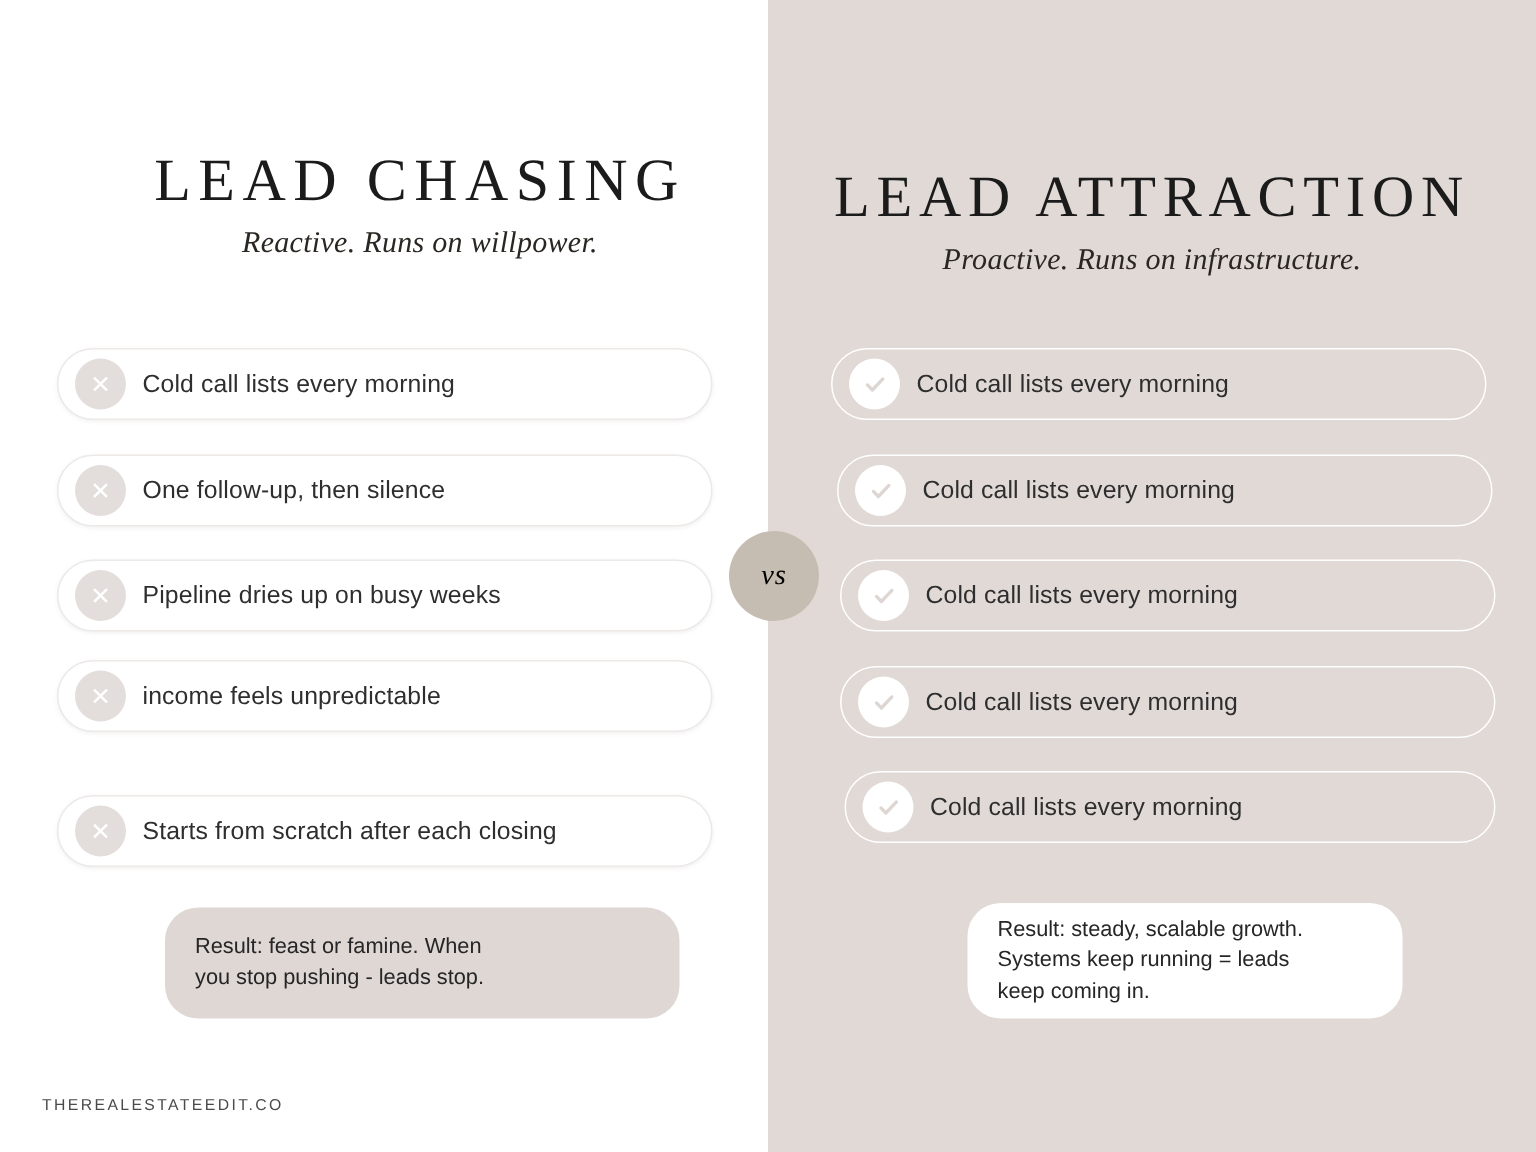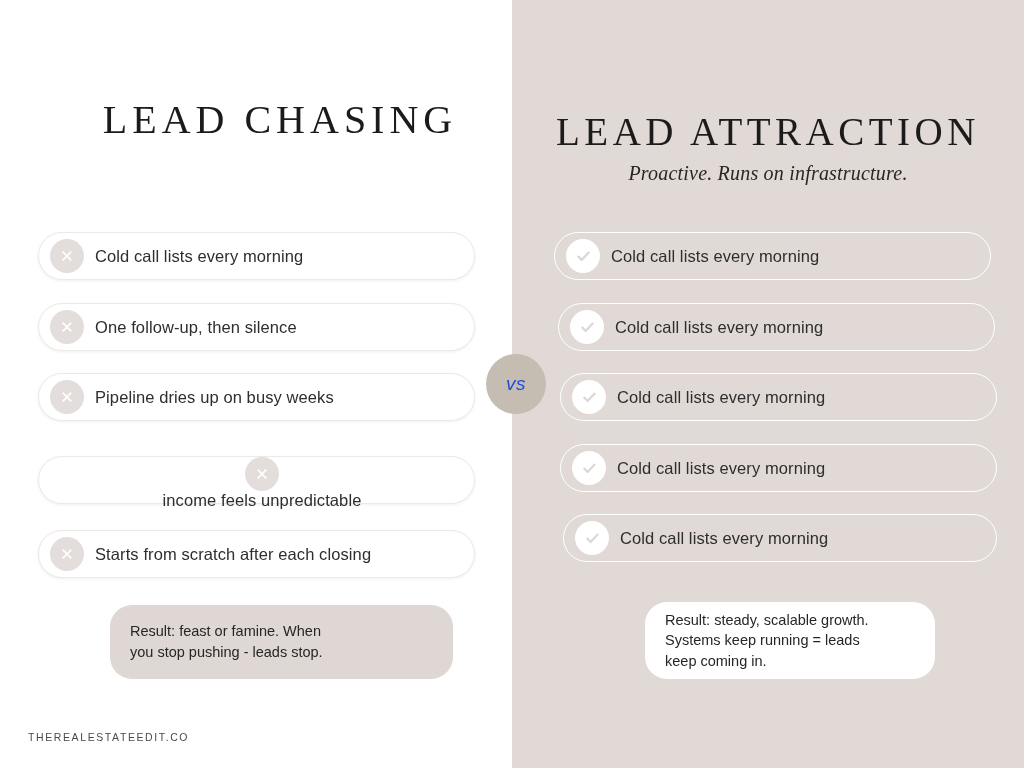--- a/index.html
+++ b/index.html
@@ -88,24 +88,24 @@
   .vs-badge {
     position:absolute;
     left:486px; top:354px;
     width:60px; height:60px;
     border-radius:50%;
     background:#c6bdb2;
     display:flex; align-items:center; justify-content:center;
     z-index:5;
   }
   .vs-badge span {
-    font-family:Liberation Sans, sans-serif;
+    font-family:Liberation Serif, serif;
     font-style:italic;
     font-size:19px;
-    color:#1d4ed8;
+    color:#000000;
     letter-spacing:0.5px;
   }
 
   
   .result {
     position:absolute;
     border-radius:22px;
     display:flex; align-items:center;
     padding:0 20px;
   }
@@ -129,20 +129,21 @@
 </style>
 </head>
 <body>
 
 <div class="canvas">
 
   <div class="pane-right"></div>
 
   <div class="col-head left">
     <div class="title">LEAD CHASING</div>
+    <div class="subtitle">Reactive. Runs on willpower.</div>
   </div>
 
   <div class="col-head right">
     <div class="title">LEAD ATTRACTION</div>
     <div class="subtitle">Proactive. Runs on infrastructure.</div>
   </div>
 
   <div class="pill neg" style="left:38px; top:232px; width:437px;">
     <span class="ico x">
       <svg width="16" height="16" viewBox="0 0 16 16">
@@ -163,21 +164,21 @@
 
   <div class="pill neg" style="left:38px; top:373px; width:437px;">
     <span class="ico x">
       <svg width="16" height="16" viewBox="0 0 16 16">
           <path d="M4.3 3.1 8 6.8l3.7-3.7 1.2 1.2L9.2 8l3.7 3.7-1.2 1.2L8 9.2l-3.7 3.7-1.2-1.2L6.8 8 3.1 4.3z" fill="#ffffff"></path>
         </svg>
     </span>
     <span class="label">Pipeline dries up on busy weeks</span>
   </div>
 
-  <div class="pill neg" style="left:38px; top:456px; width:437px;flex-direction:column;">
+  <div class="pill neg" style="left:38px; top:440px; width:437px;">
     <span class="ico x">
       <svg width="16" height="16" viewBox="0 0 16 16">
           <path d="M4.3 3.1 8 6.8l3.7-3.7 1.2 1.2L9.2 8l3.7 3.7-1.2 1.2L8 9.2l-3.7 3.7-1.2-1.2L6.8 8 3.1 4.3z" fill="#ffffff"></path>
         </svg>
     </span>
     <span class="label">income feels unpredictable</span>
   </div>
 
   <div class="pill neg" style="left:38px; top:530px; width:437px;">
     <span class="ico x">

